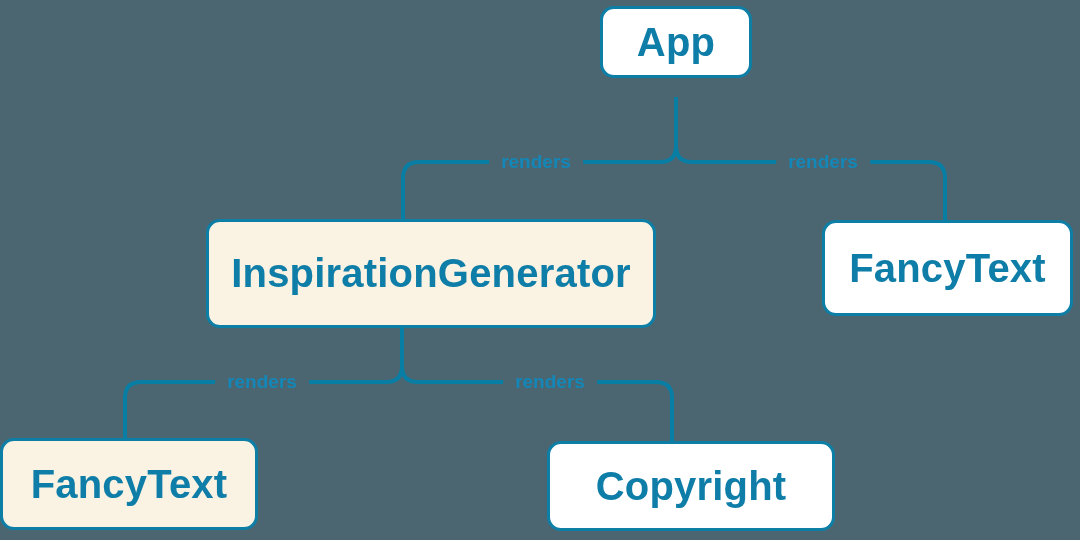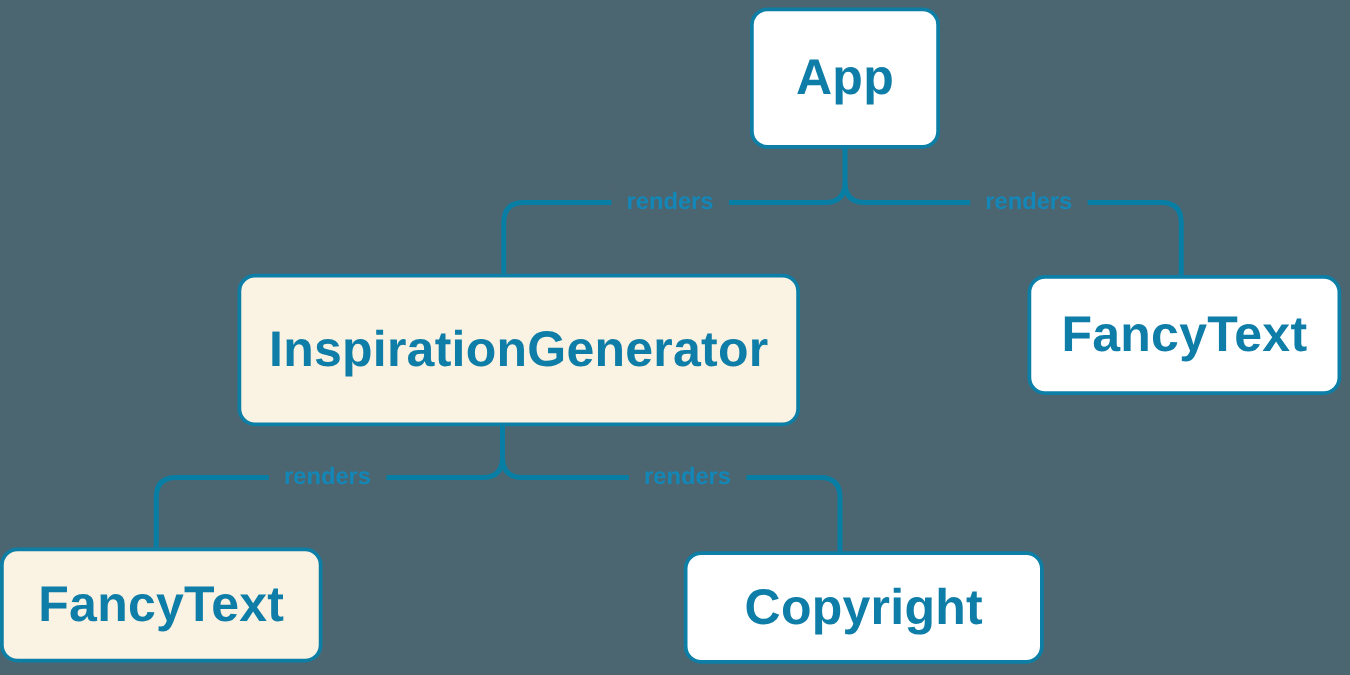--- a/index.html
+++ b/index.html
@@ -41,22 +41,22 @@
     background: var(--node-fill-default);
     border: 3px solid var(--node-border);
     border-radius: 14px;
     color: var(--node-text);
     font-size: 40px;
     font-weight: 600;
     letter-spacing: 0.2px;
     white-space: nowrap;
   }
   .node.highlight { background: var(--node-fill-highlight); }
-  .node-app                   { left: 600px; top: 6px;   width: 152px; height: 113px; }
-  .node-inspiration-generator { left: 190px; top: 219px; width: 450px; height: 122px; }
+  .node-app                   { left: 600px; top: 6px;   width: 152px; height: 72px; }
+  .node-inspiration-generator { left: 206px; top: 219px; width: 450px; height: 109px; }
   .node-fancy-text-top        { left: 822px; top: 220px; width: 251px; height: 96px; }
   .node-fancy-text-bottom     { left: 0px;   top: 438px; width: 258px; height: 92px; }
   .node-copyright             { left: 547px; top: 441px; width: 288px; height: 90px; }
   .edge-label {
     position: absolute;
     transform: translate(-50%, -50%);
     background: var(--background);
     color: var(--label);
     font-size: 19px;
     font-weight: 600;

